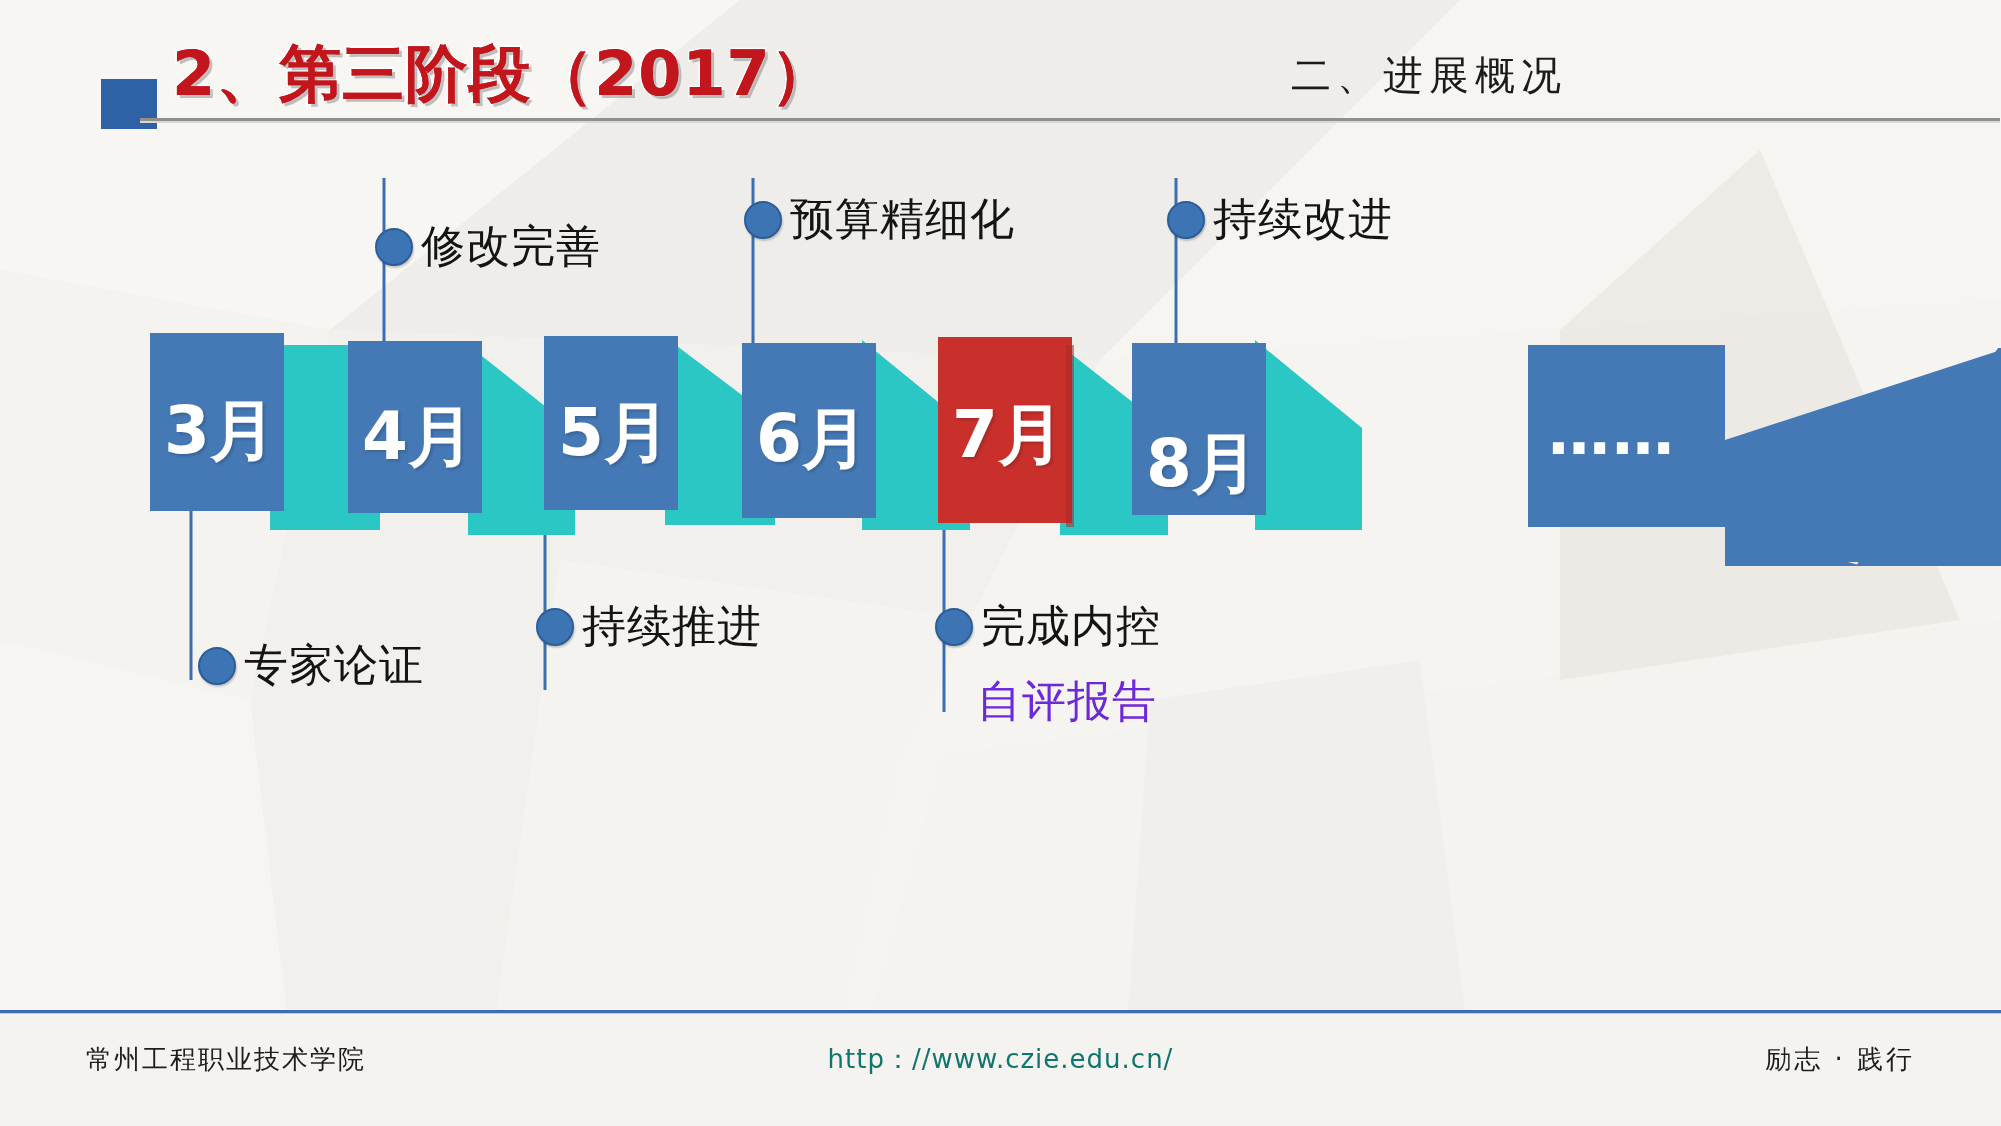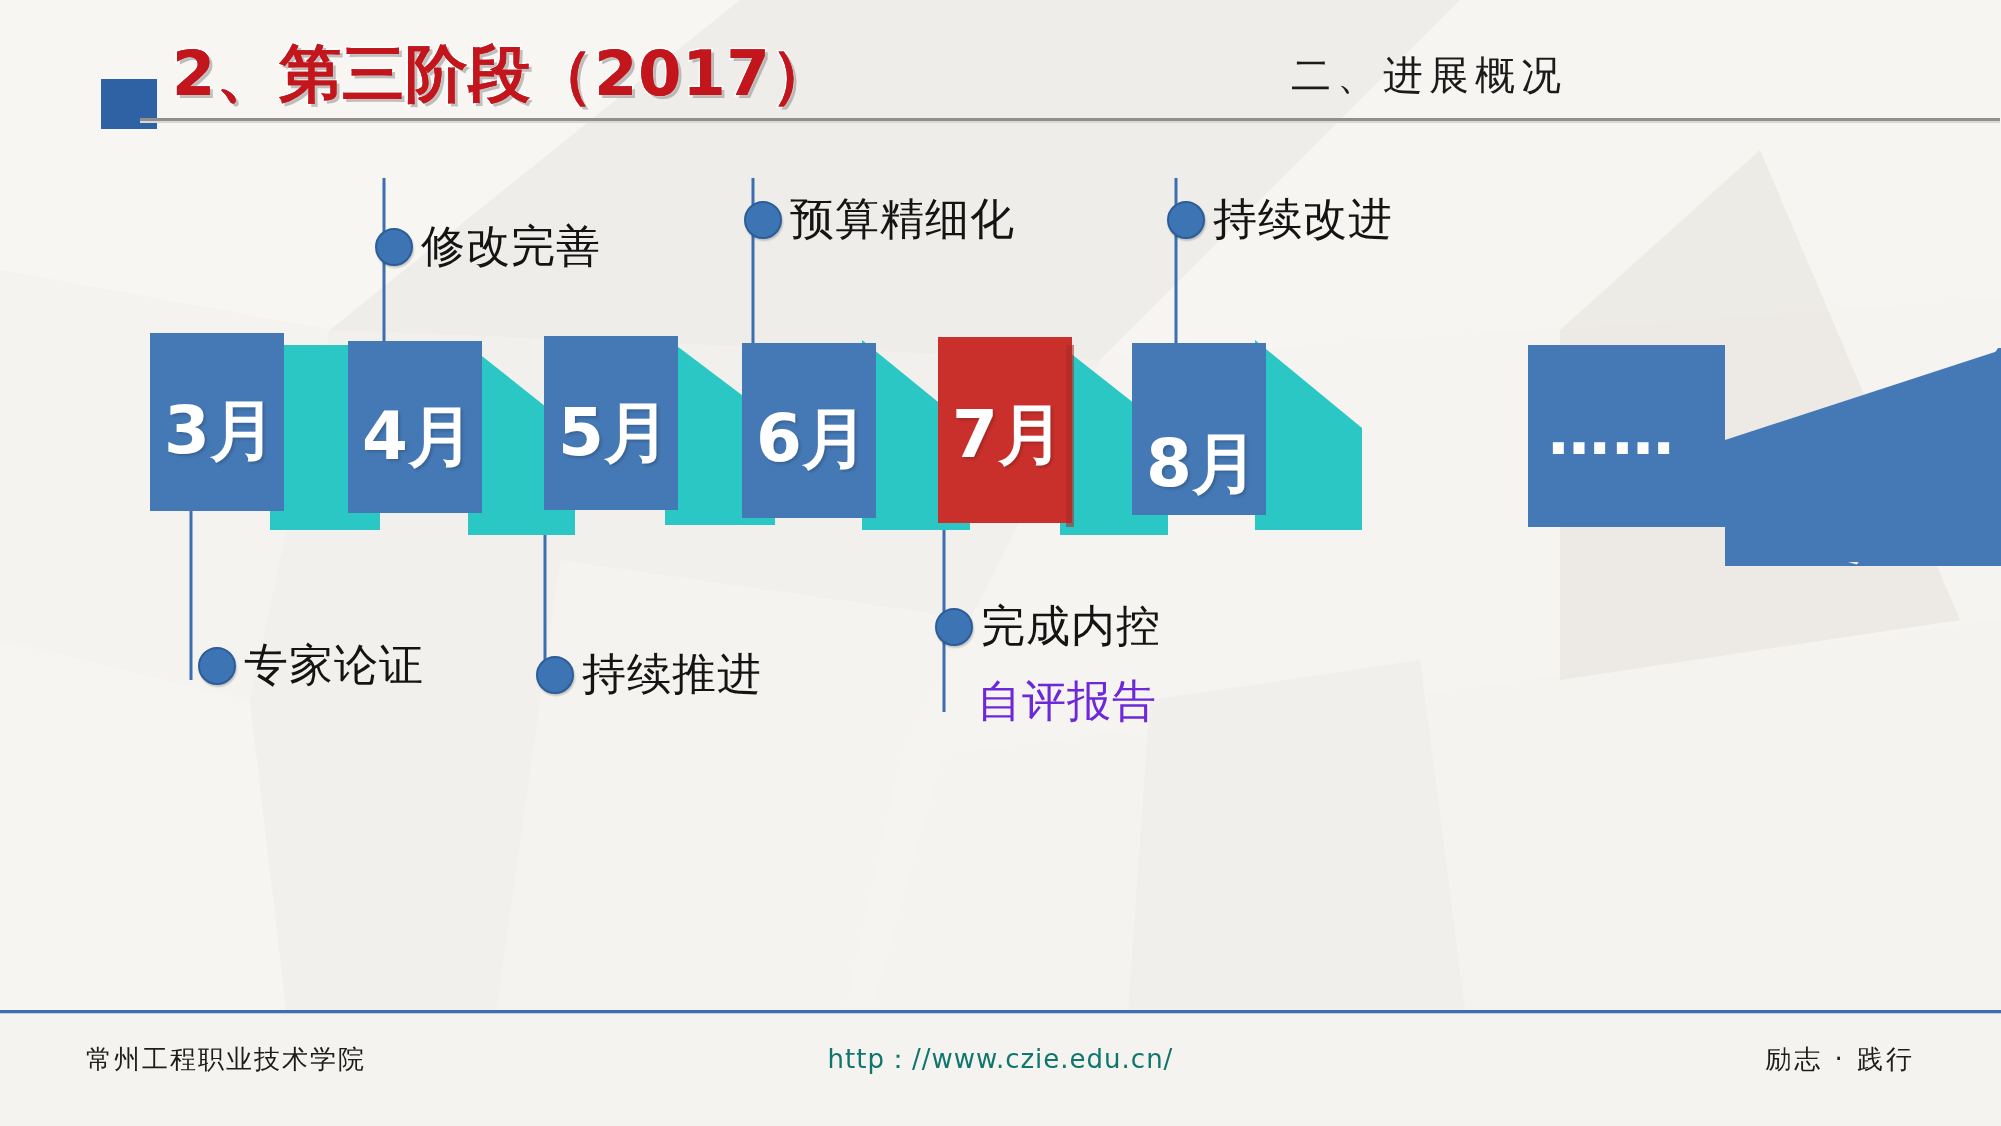--- a/index.html
+++ b/index.html
@@ -193,21 +193,21 @@
 <div class="callout" style="left:744px;top:190px;">
   <span class="bullet"></span><span class="ctext">预算精细化</span>
 </div>
 <div class="callout" style="left:1167px;top:190px;">
   <span class="bullet"></span><span class="ctext">持续改进</span>
 </div>
 
 <div class="callout" style="left:198px;top:636px;">
   <span class="bullet"></span><span class="ctext">专家论证</span>
 </div>
-<div class="callout" style="left:536px;top:597px;margin-top:48px;">
+<div class="callout" style="left:536px;top:597px;">
   <span class="bullet"></span><span class="ctext">持续推进</span>
 </div>
 <div class="callout" style="left:935px;top:597px;">
   <span class="bullet"></span><span class="ctext">完成内控</span>
   <span class="ctext2">自评报告</span>
 </div>
 
 <div class="footer">
   <div class="footer-bg"></div>
   <div class="footer-rule"></div>

